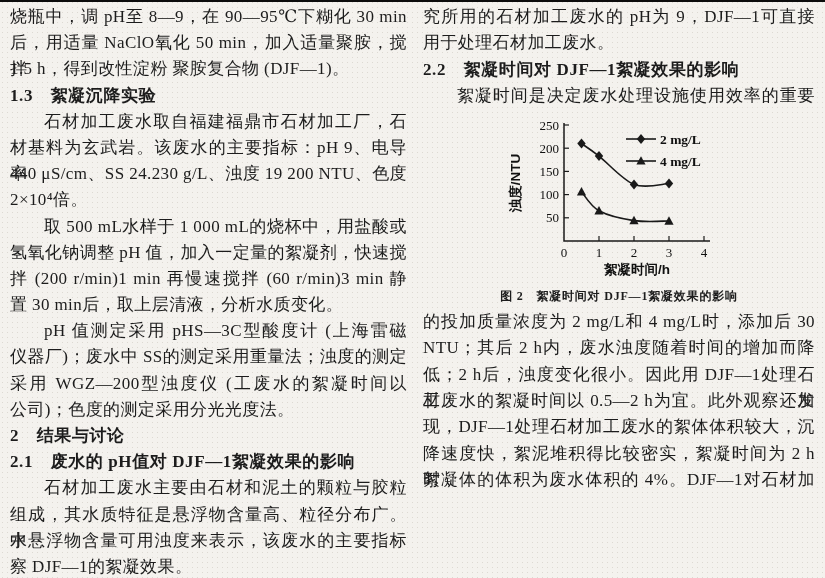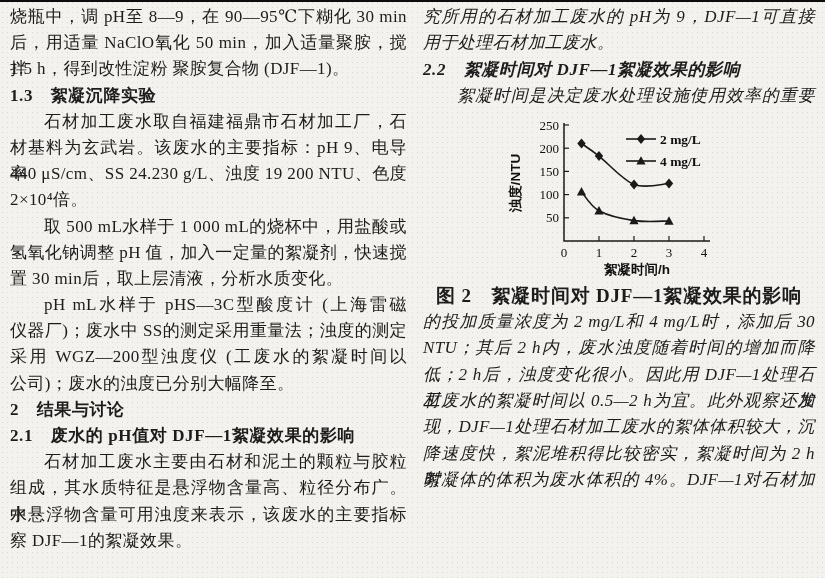--- a/index.html
+++ b/index.html
@@ -17,27 +17,27 @@
   .top-rule{position:absolute;top:0;left:0;width:100%;height:2px;background:#0c0c0c;}
   .cols{display:flex;padding:4px 8px 0 10px;gap:16px;}
   .col{flex:1 1 0;}
   .col.left{width:397px;max-width:397px;}
   .col.right{width:392px;max-width:392px;}
   .ln{
     font-size:17px;line-height:26.2px;height:26.2px;
     white-space:nowrap;letter-spacing:0.4px;
     overflow:visible;
   }
-  .col.right .ln{line-height:26.3px;height:26.3px;font-style:italic;}
+  .col.right .ln{line-height:26.3px;height:26.3px;}
   .ln.j{white-space:normal;text-align:justify;text-align-last:justify;}
   .ln.ind{padding-left:34px;}
   .ln.hd{font-weight:700;letter-spacing:0.6px;}
   .figure{margin:2px auto 0;width:240px;text-align:center;}
   .caption{
-    font-size:19px;line-height:26px;height:26px;
+    font-size:12px;line-height:26px;height:26px;
     text-align:center;font-weight:600;letter-spacing:0.8px;
   }
   svg text{fill:#111;}
   .tick-label{font-family:"Liberation Serif","DejaVu Serif",serif;font-size:13px;}
   .axis-label{font-family:"Liberation Sans","DejaVu Sans",sans-serif;font-size:13.5px;font-weight:700;}
   .legend-label{font-family:"Liberation Serif","DejaVu Serif",serif;font-size:13.5px;font-weight:600;}
 </style>
 </head>
 <body>
 
@@ -49,25 +49,26 @@
       <div class="ln j">烧瓶中，调 pH至 8—9，在 90—95℃下糊化 30 min</div>
       <div class="ln j">后，用适量 NaClO氧化 50 min，加入适量聚胺，搅拌</div>
       <div class="ln">1.5 h，得到改性淀粉 聚胺复合物 (DJF—1)。</div>
       <div class="ln hd">1.3　絮凝沉降实验</div>
       <div class="ln ind j">石材加工废水取自福建福鼎市石材加工厂，石</div>
       <div class="ln j">材基料为玄武岩。该废水的主要指标：pH 9、电导率</div>
       <div class="ln j">440 μS/cm、SS 24.230 g/L、浊度 19 200 NTU、色度</div>
       <div class="ln">2×10⁴倍。</div>
       <div class="ln ind j">取 500 mL水样于 1 000 mL的烧杯中，用盐酸或</div>
       <div class="ln j">氢氧化钠调整 pH 值，加入一定量的絮凝剂，快速搅</div>
+      <div class="ln j">拌 (200 r/min)1 min 再慢速搅拌 (60 r/min)3 min 静</div>
       <div class="ln">置 30 min后，取上层清液，分析水质变化。</div>
-      <div class="ln ind j">pH mL水样于 pHS—3C型酸度计 (上海雷磁</div>
+      <div class="ln ind j">pH 值测定采用 pHS—3C型酸度计 (上海雷磁</div>
       <div class="ln j">仪器厂)；废水中 SS的测定采用重量法；浊度的测定</div>
       <div class="ln j">采用 WGZ—200型浊度仪 (工废水的絮凝时间以</div>
-      <div class="ln">公司)；废水的浊度已分别大幅降至。</div>
+      <div class="ln">公司)；色度的测定采用分光光度法。</div>
       <div class="ln hd">2　结果与讨论</div>
       <div class="ln hd">2.1　废水的 pH值对 DJF—1絮凝效果的影响</div>
       <div class="ln ind j">石材加工废水主要由石材和泥土的颗粒与胶粒</div>
       <div class="ln j">组成，其水质特征是悬浮物含量高、粒径分布广。水</div>
       <div class="ln j">中悬浮物含量可用浊度来表示，该废水的主要指标</div>
       <div class="ln">察 DJF—1的絮凝效果。</div>
     </div>
 
     <div class="col right">
       <div class="ln j">究所用的石材加工废水的 pH为 9，DJF—1可直接</div>

